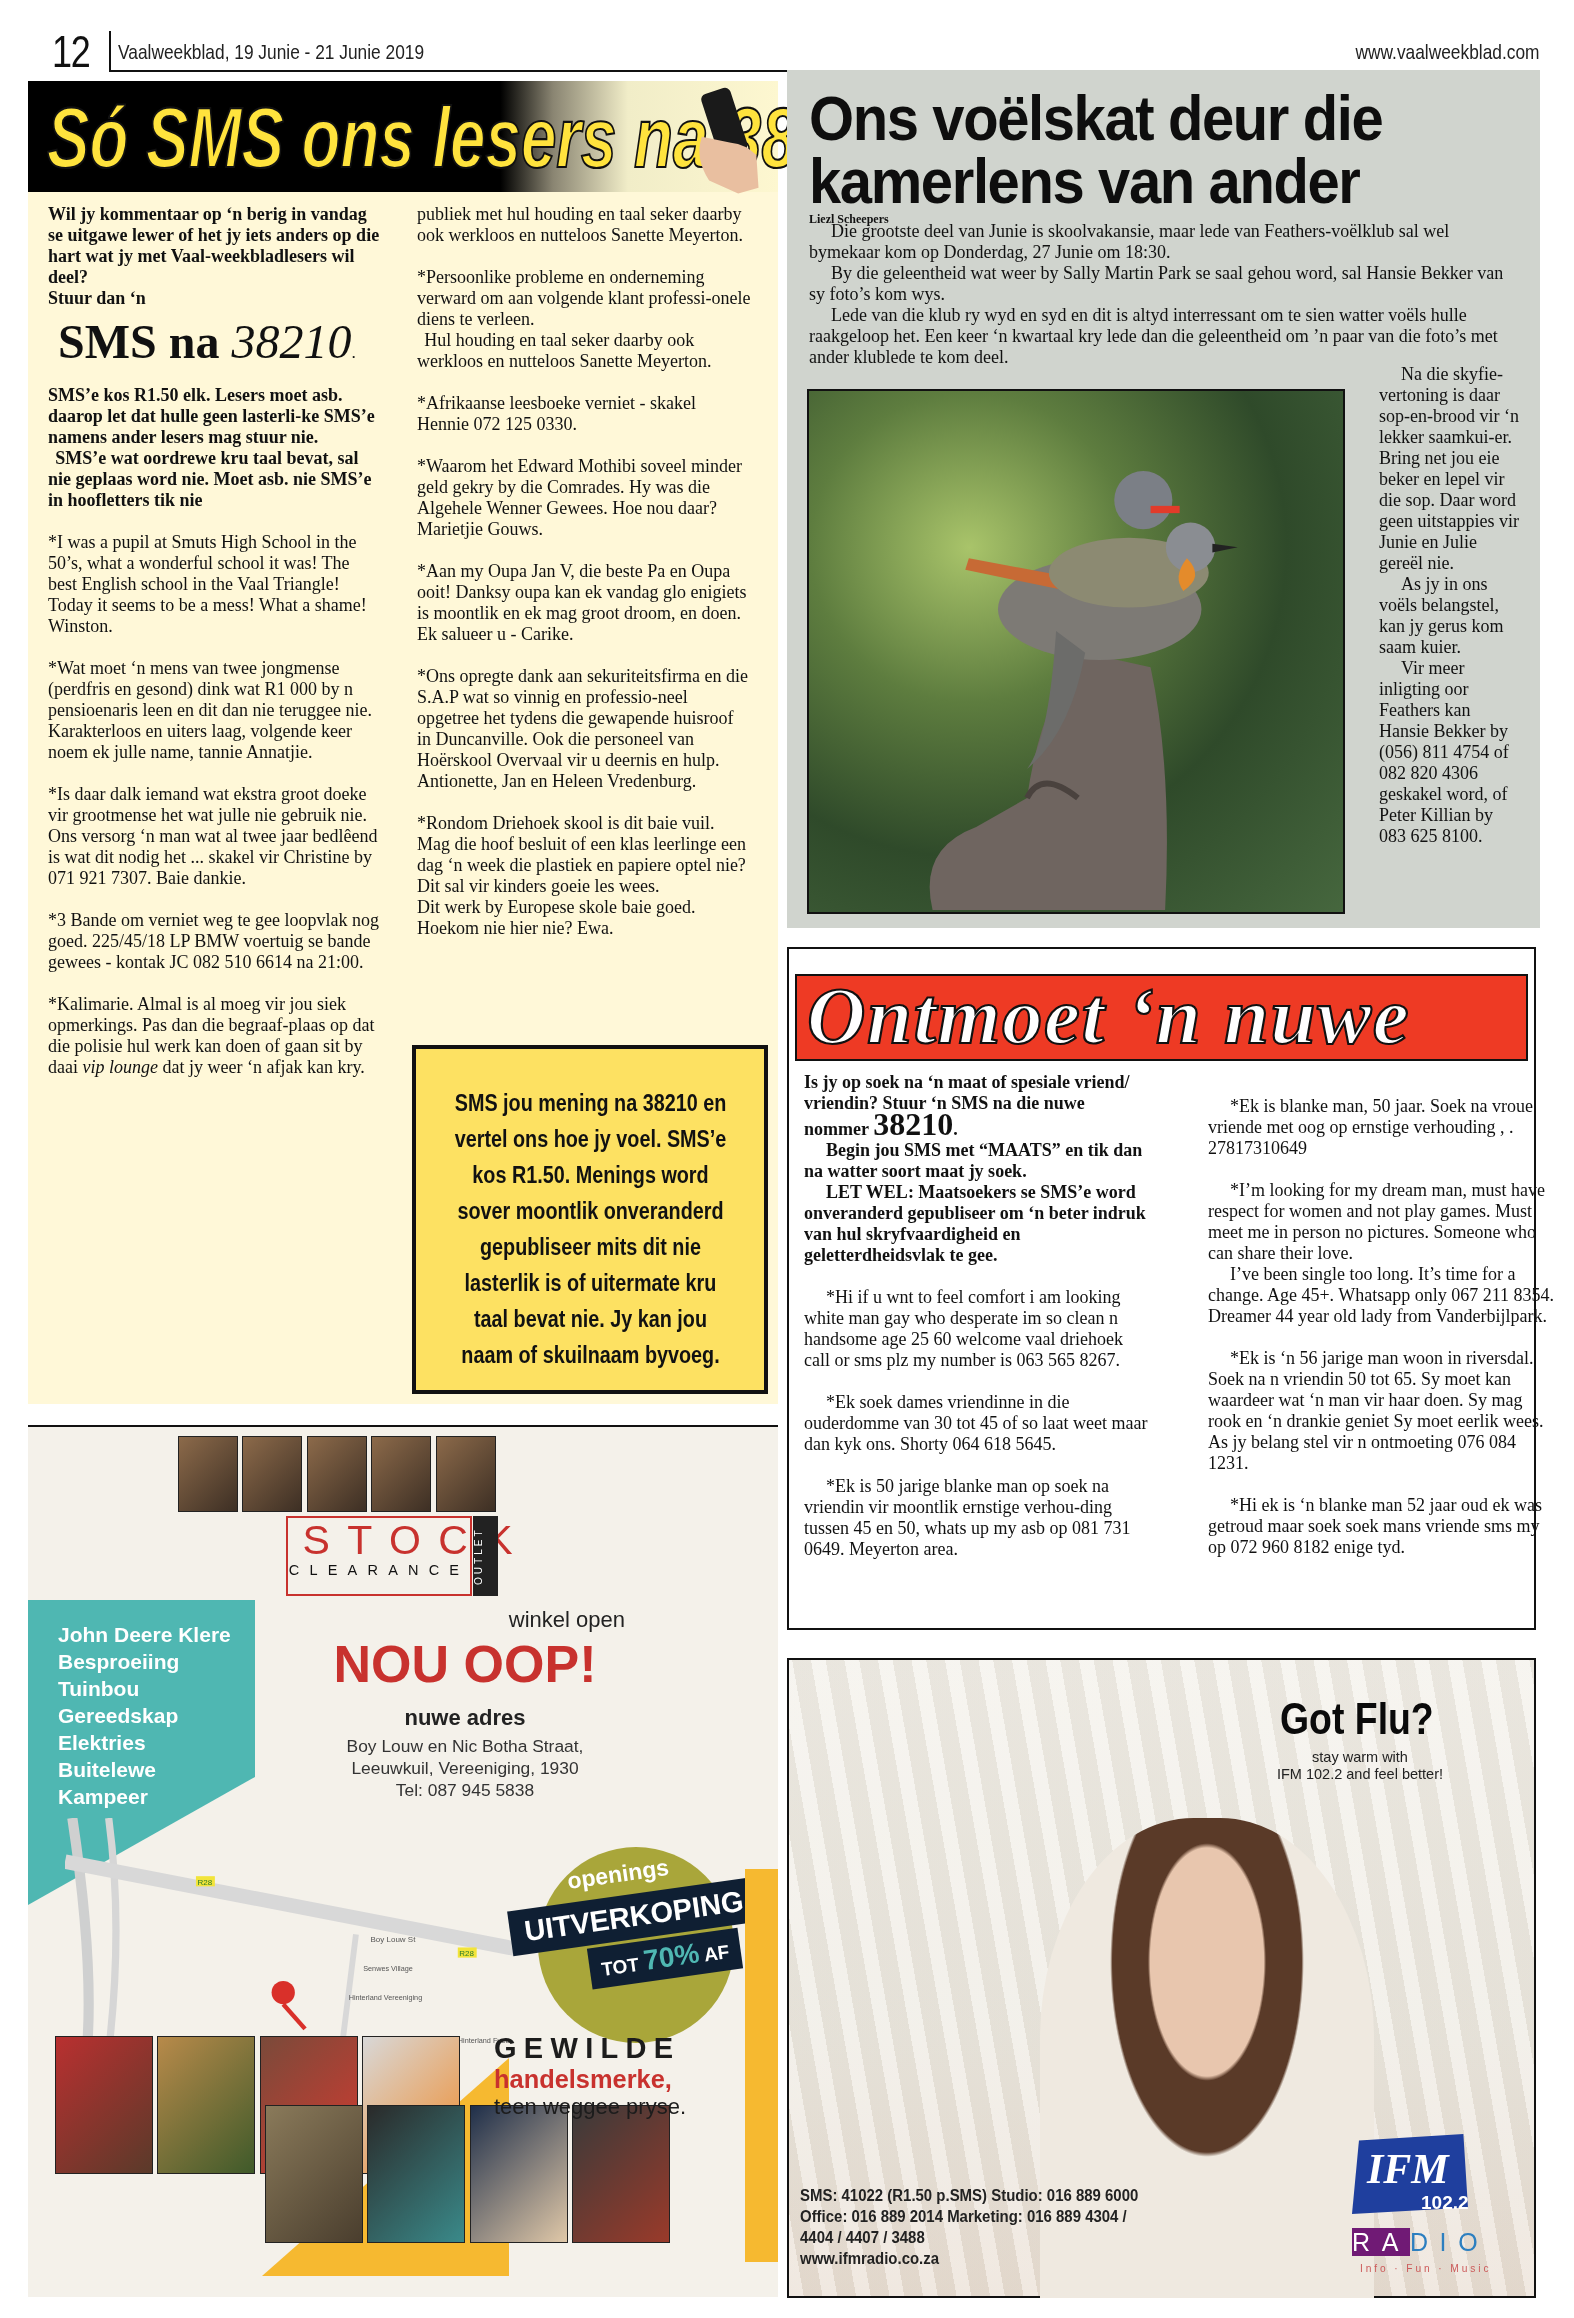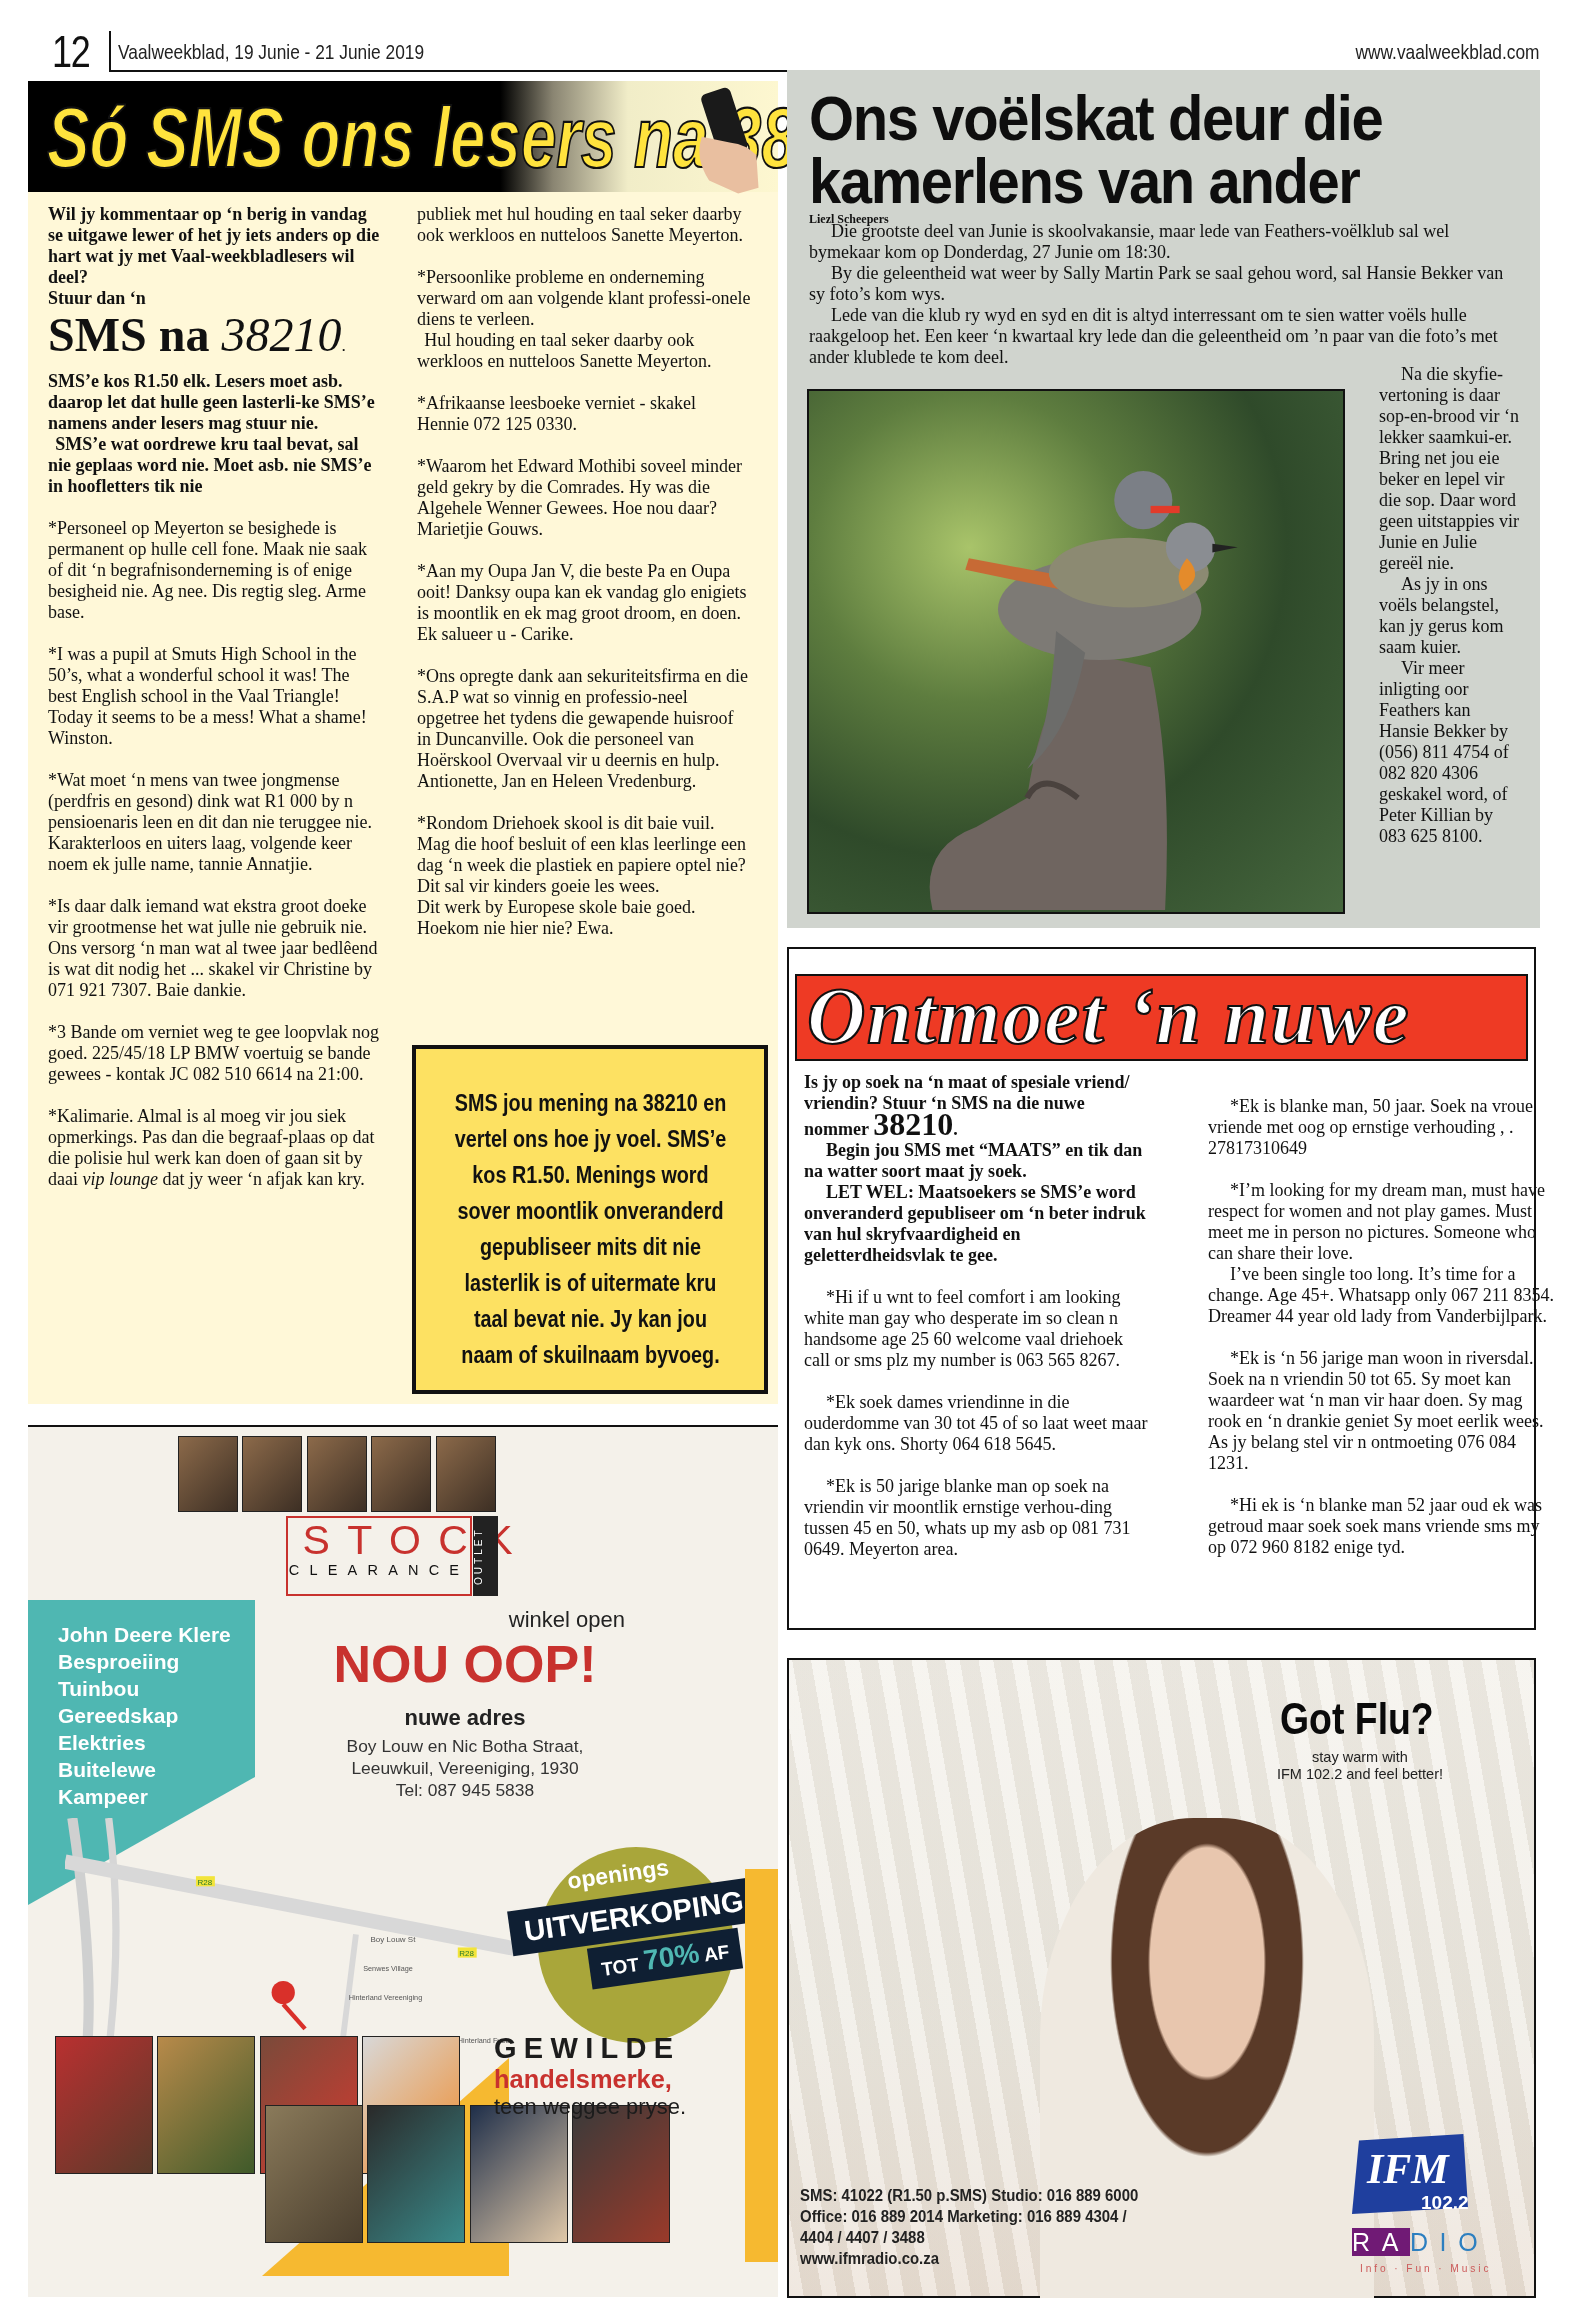--- a/index.html
+++ b/index.html
@@ -17,21 +17,21 @@
   .sms-section { left: 28px; top: 81px; width: 750px; height: 1323px; background: #fff8d8; }
   .sms-banner { left: 28px; top: 81px; width: 750px; height: 111px; background: linear-gradient(90deg, #000 0%, #000 63%, #8a8572 70%, #f1edc8 80%, #fdf7d0 100%); }
   .sms-banner-title { left: 47px; top: 89px; font-family: "Liberation Sans", sans-serif; font-style: italic; font-weight: bold; font-size: 86px; line-height: 96px; color: #ffe33d; -webkit-text-stroke: 2.2px #111; transform: scaleX(0.74); transform-origin: left top; white-space: nowrap; }
   .phone-icon { left: 680px; top: 86px; width: 80px; height: 109px; }
 
   .col { position: absolute; font-size: 18px; line-height: 21px; color: #111; }
   .col p { margin-bottom: 21px; }
   .col-left { left: 48px; top: 204px; width: 334px; }
   .col-mid { left: 417px; top: 204px; width: 334px; }
   .intro { font-weight: bold; font-size: 18px; line-height: 21px; }
-  .sms-big { font-weight: bold; font-size: 48px; line-height: 51px; white-space: nowrap; }
+  .sms-big { font-weight: bold; font-size: 48px; line-height: 66px; white-space: nowrap; margin-left: 10px; }
   .sms-big i { font-weight: normal; font-style: italic; }
   .sms-big .dot { font-size: 17.4px; font-weight: normal; }
   .hang { text-indent: 7.3px; }
 
   .sms-callout { left: 412px; top: 1045px; width: 356px; height: 349px; background: #fde162; border: 4.4px solid #111; padding: 36px 14.5px 0 14.5px; text-align: center; font-family: "Liberation Sans", sans-serif; font-weight: bold; font-size: 23px; line-height: 36px; color: #111; }
   .sms-callout span { display: inline-block; transform: scaleX(0.86); }
 
   
   .bird-section { left: 787px; top: 70px; width: 753px; height: 858px; background: #d0d4ce; }
   .bird-title { left: 809px; top: 87px; font-family: "Liberation Sans", sans-serif; font-weight: bold; font-size: 63px; line-height: 63px; color: #0e0e0e; letter-spacing: -1.5px; transform: scaleX(0.92); transform-origin: left top; }
@@ -116,21 +116,20 @@
 
 <div class="col col-left">
   <div class="intro">Wil jy kommentaar op ‘n berig in vandag se uitgawe lewer of het jy iets anders op die hart wat jy met Vaal-weekbladlesers wil deel?</div>
   <div class="intro">Stuur dan ‘n</div>
   <div class="sms-big">
     <span>SMS na</span>
     <i>38210</i><span class="dot">.</span>
   </div>
   <div class="intro">SMS’e kos R1.50 elk. Lesers moet asb. daarop let dat hulle geen lasterli-ke SMS’e namens ander lesers mag stuur nie.</div>
   <div class="intro hang" style="margin-bottom:21px">SMS’e wat oordrewe kru taal bevat, sal nie geplaas word nie. Moet asb. nie SMS’e in hoofletters tik nie</div>
-  <p>*Personeel op Meyerton se besighede is permanent op hulle cell fone. Maak nie saak of dit ‘n begrafnisonderneming is of enige besigheid nie. Ag nee. Dis regtig sleg. Arme base.</p>
   <p>*I was a pupil at Smuts High School in the 50’s, what a wonderful school it was! The best English school in the Vaal Triangle! Today it seems to be a mess! What a shame! Winston.</p>
   <p>*Wat moet ‘n mens van twee jongmense (perdfris en gesond) dink wat R1 000 by n pensioenaris leen en dit dan nie teruggee nie. Karakterloos en uiters laag, volgende keer noem ek julle name, tannie Annatjie.</p>
   <p>*Is daar dalk iemand wat ekstra groot doeke vir grootmense het wat julle nie gebruik nie. Ons versorg ‘n man wat al twee jaar bedlêend is wat dit nodig het ... skakel vir Christine by 071 921 7307. Baie dankie.</p>
   <p>*3 Bande om verniet weg te gee loopvlak nog goed. 225/45/18 LP BMW voertuig se bande gewees - kontak JC 082 510 6614 na 21:00.</p>
   <p><span>*Kalimarie.  Almal is al moeg vir jou siek opmerkings. Pas dan die begraaf-plaas op dat die polisie hul werk kan doen of gaan sit by daai </span><i>vip lounge</i><span> dat jy weer ‘n afjak kan kry.</span></p>
 </div>
 
 <div class="col col-mid">
   <p>publiek met hul houding en taal seker daarby ook werkloos en nutteloos Sanette Meyerton.</p>
   <div>*Persoonlike probleme en onderneming verward om aan volgende klant professi-onele diens te verleen.</div>

